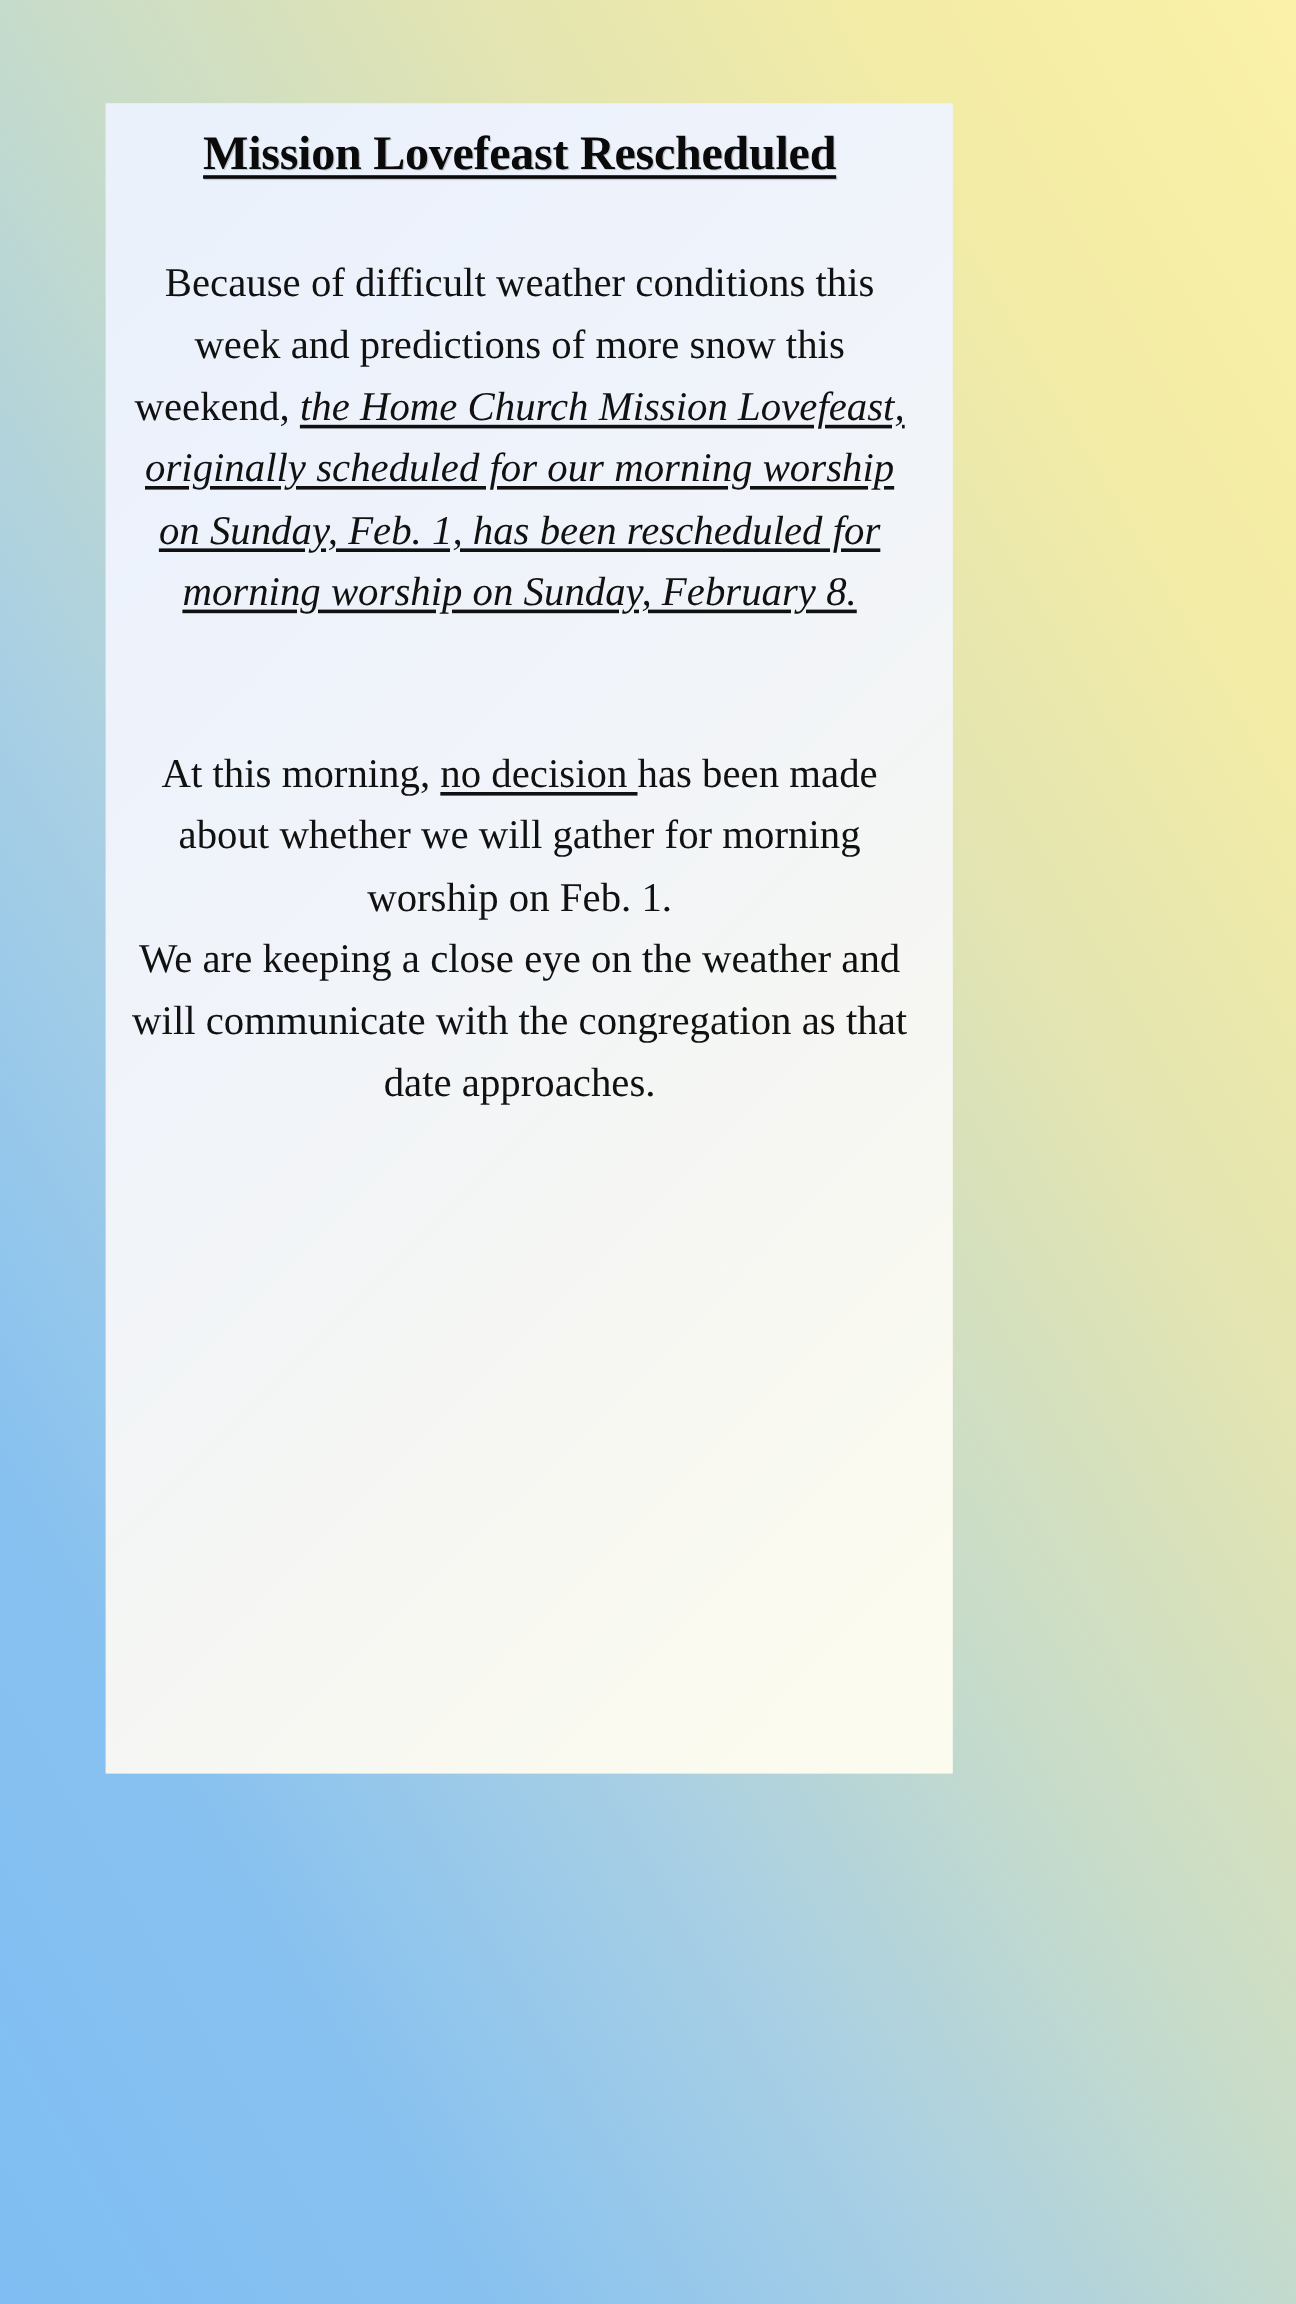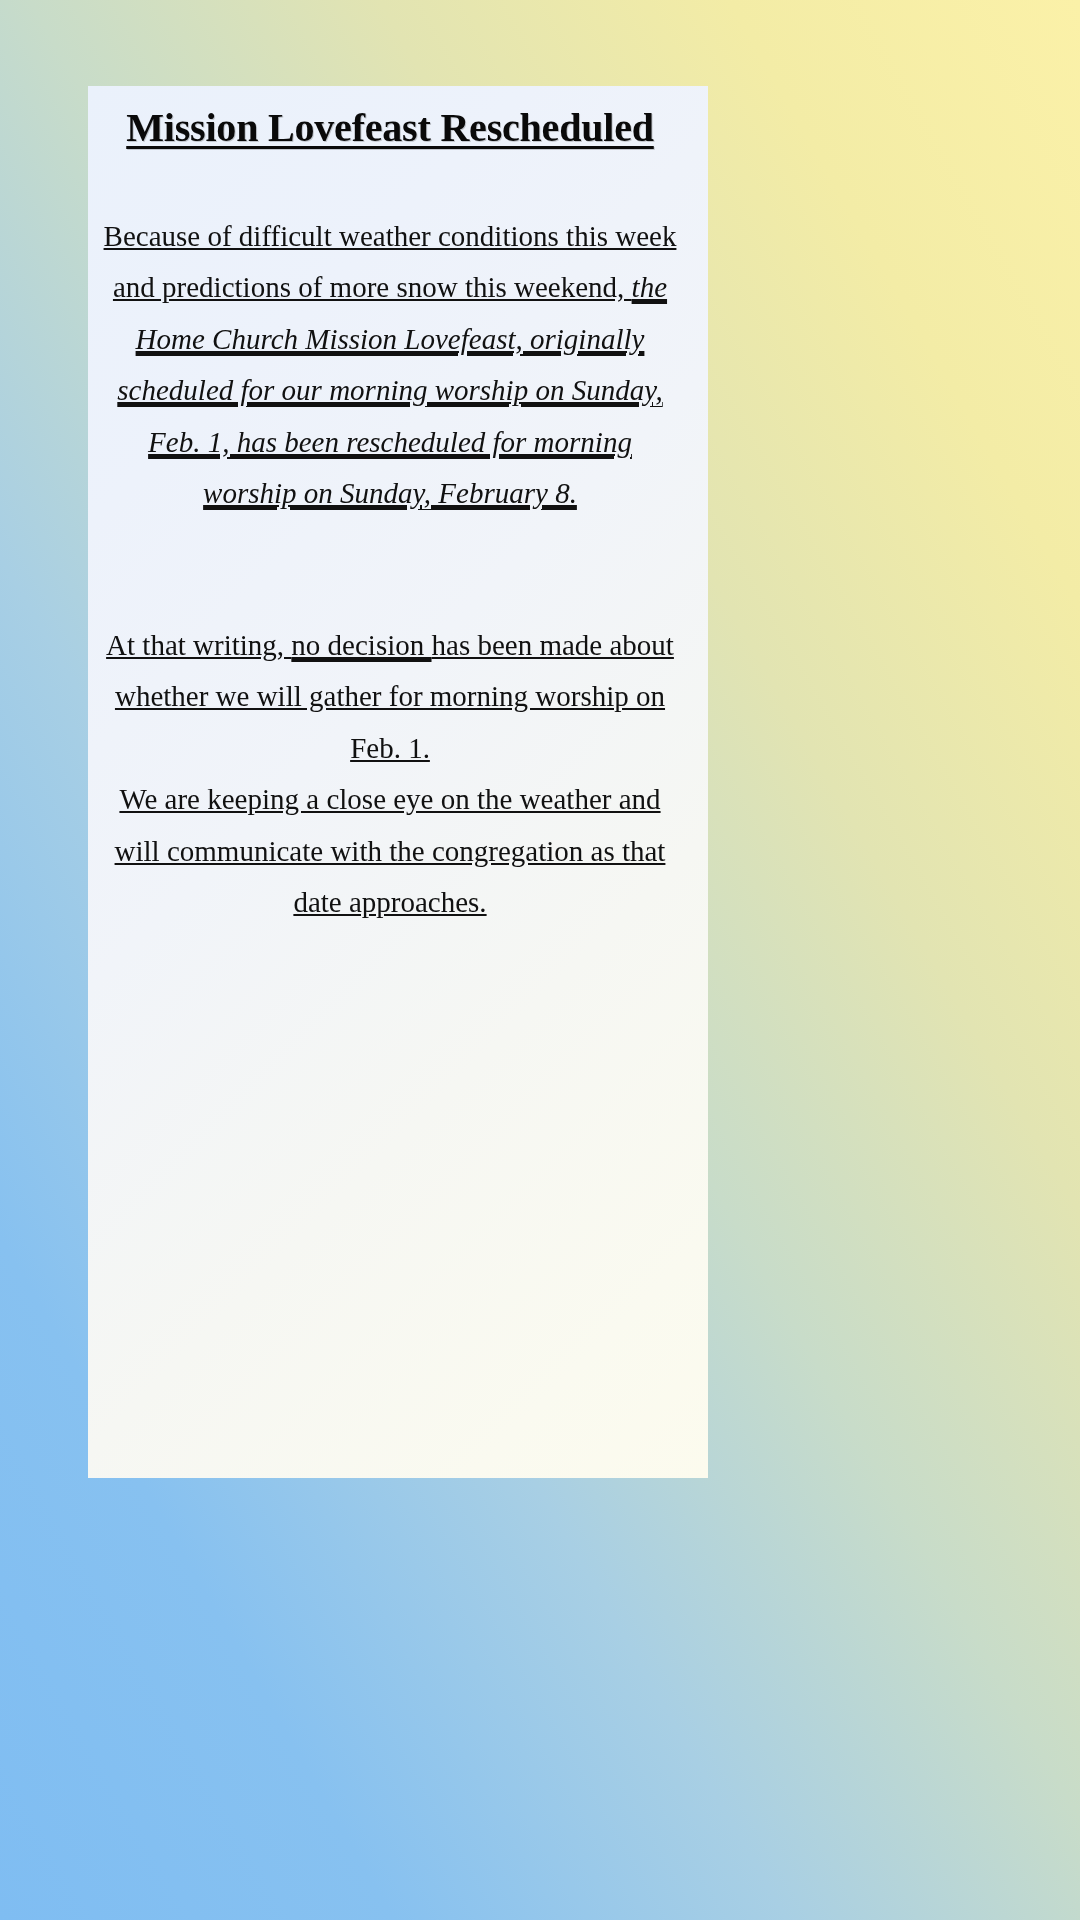--- a/index.html
+++ b/index.html
@@ -20,21 +20,21 @@
       #f3eca6 84%,
       #fbf1a8 100%
     );
     font-family: "Liberation Serif", serif;
   }
 
   #notice-card {
     position: absolute;
     left: 88px;
     top: 86px;
-    width: 620px;
+    width: 706px;
     height: 1392px;
     box-sizing: border-box;
     background:
       linear-gradient(135deg,
         #eaf1fb 0%,
         #edf2fb 22%,
         #f1f4f9 45%,
         #f6f7f3 68%,
         #fafaf0 88%,
         #fcfbee 100%);
@@ -55,25 +55,24 @@
   }
   .doc-title .t-underline {
     text-decoration: underline;
     text-decoration-thickness: 3px;
     text-underline-offset: 5px;
   }
 
   .body-block {
     text-align: center;
     font-family: "Liberation Serif", serif;
-    font-size: 29px;
+    font-size: 34px;
     line-height: 51.5px;
     color: #111111;
     margin: 0;
-    text-decoration: underline;
   }
 
   .spacer-lg { height: 52px; }
   .spacer-md { height: 50px; }
   .spacer-sm { height: 50px; }
 
   .em-underline {
     font-style: italic;
     text-decoration: underline;
     text-decoration-thickness: 2.5px;
@@ -102,21 +101,21 @@
   <p class="body-block para">
     <span>Because of difficult weather conditions this week and predictions of more snow this weekend, </span><span class="em-underline">the Home Church Mission Lovefeast, originally scheduled for our morning worship on Sunday, Feb. 1,  has been rescheduled for morning worship on Sunday, February 8.   </span>
   </p>
 
   <div class="spacer-md"></div>
 
 
   <div class="spacer-md"></div>
 
   <p class="body-block para">
-    <span>At that writing, </span><span class="plain-underline">no decision </span><span>has been made about whether we will gather for morning worship on Feb. 1.</span>
+    <span>At this morning, </span><span class="plain-underline">no decision </span><span>has been made about whether we will gather for morning worship on Feb. 1.</span>
   </p>
 
   <p class="body-block para">We are keeping a close eye on the weather and will communicate with the congregation as that date approaches.</p>
 
   <div class="spacer-sm"></div>
 
 
   <div class="spacer-sm"></div>
 
 

